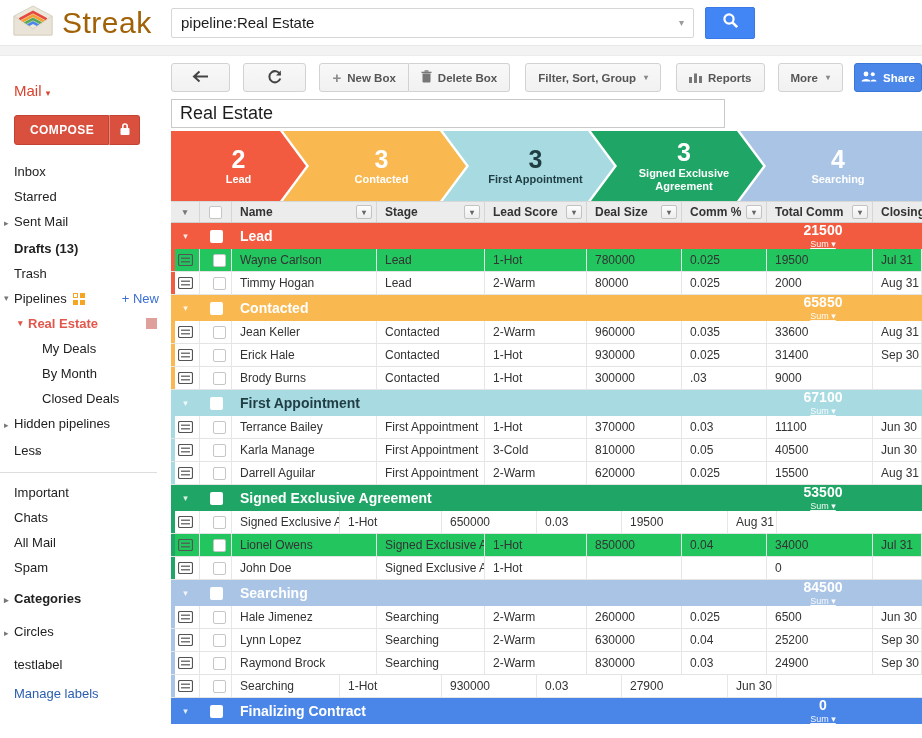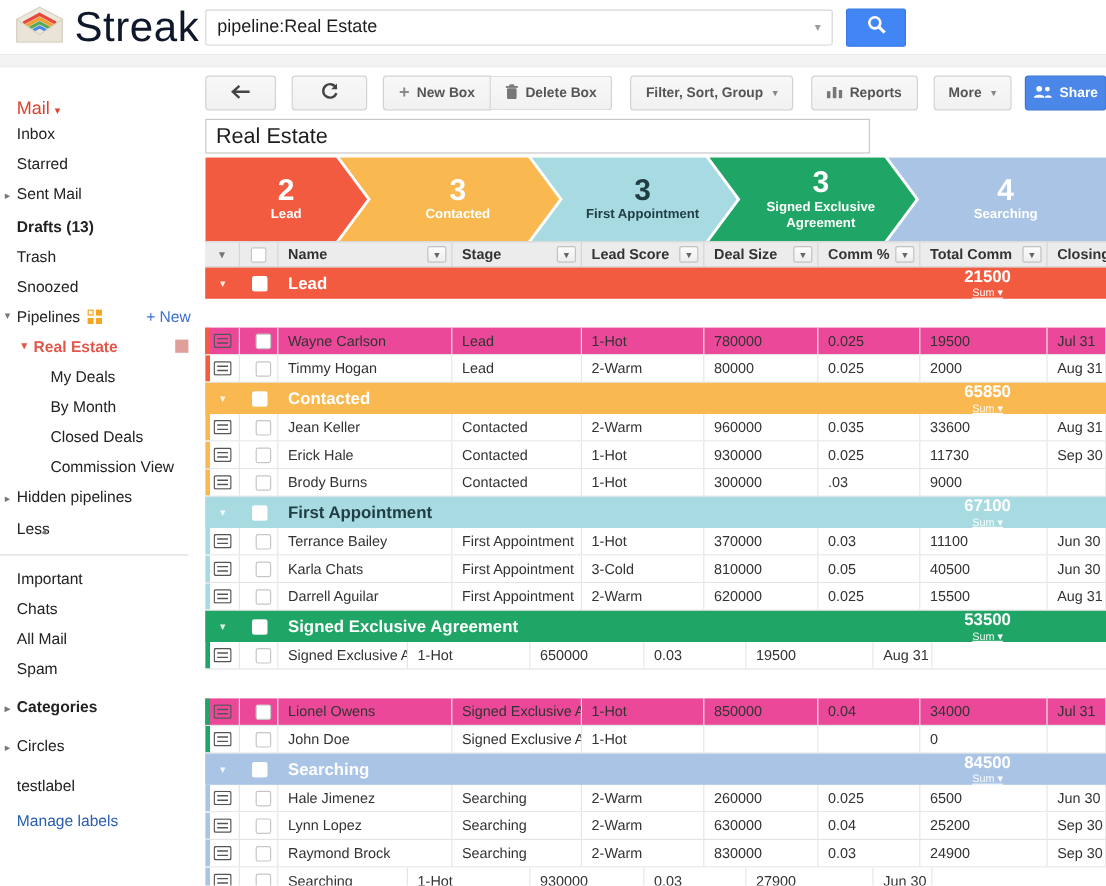--- a/index.html
+++ b/index.html
@@ -4,21 +4,21 @@
 <style>
   * { box-sizing: border-box; }
   html,body { margin:0; padding:0; }
   body {
     width:922px; height:738px; overflow:hidden; background:#fff;
     font-family:"Liberation Sans", sans-serif; color:#333;
   }
   
   .topbar { height:46px; display:flex; align-items:center; background:#fff; border-bottom:1px solid #e8e8e8; }
   .logo-area { width:171px; flex:0 0 171px; display:flex; align-items:center; gap:9px; padding-left:13px; }
-  .logo-text { font-size:35px; color:#0f172a; letter-spacing:.5px; }
+  .logo-text { font-size:30px; color:#a16207; letter-spacing:.5px; }
   .search-wrap { display:flex; align-items:center; }
   .search-box { width:523px; height:30px; border:1px solid #d6d6d6; border-radius:2px;
     display:flex; align-items:center; justify-content:space-between; padding:0 9px; font-size:15px; color:#1d1d1d; background:#fff;}
   .search-caret { color:#9a9a9a; font-size:10px; }
   .search-btn { width:50px; height:32px; margin-left:11px; background:#4285f4; border:1px solid #3b78e7;
     border-radius:2px; display:flex; align-items:center; justify-content:center; cursor:pointer; }
   .graystrip { height:10px; background:#f3f3f3; border-bottom:1px solid #ececec; }
   
   .main { display:flex; height:681px; }
   .sidebar { width:171px; flex:0 0 171px; padding-top:8px; font-size:13px; color:#222; }
@@ -99,21 +99,21 @@
   .grow { height:26px; display:flex; align-items:center; position:relative; cursor:pointer; }
   .gexp { width:29px; flex:0 0 29px; text-align:center; color:rgba(255,255,255,.85); font-size:9px; }
   .gcbwrap { width:32px; flex:0 0 32px; display:flex; justify-content:center; }
   .gcb { width:13px; height:13px; background:#fff; border:1px solid rgba(255,255,255,.55); border-radius:2px; cursor:pointer; }
   .gname { font-size:14px; font-weight:bold; margin-left:8px; color:#fff; white-space:nowrap; }
   .gsum { position:absolute; left:599px; width:106px; text-align:center; line-height:1; color:#fff; }
   .gsum .sumv { font-size:14px; font-weight:bold; display:block; }
   .gsum .suml { font-size:9px; text-decoration:underline; cursor:pointer; opacity:.95; }
   
   .trow { height:23px; display:flex; background:#fff; border-bottom:1px solid #e4e4e4; cursor:pointer; }
-  .trow.hl { background:#ec4899;margin-top:24px; }
+  .trow.hl { background:#22c55e; }
   .tcell { display:flex; align-items:center; padding-left:8px; border-right:1px solid #e6e6e6;
     overflow:hidden; white-space:nowrap; color:#333; }
   .tcell.cexp { padding-left:0; position:relative; justify-content:center; }
   .strip { position:absolute; left:0; top:0; bottom:0; width:4px; }
   .bicon { display:flex; align-items:center; }
 </style>
 </head>
 <body>
 
 <div class="topbar">
@@ -147,46 +147,55 @@
 </div>
 <div class="graystrip"></div>
 
 <div class="main">
 
   <div class="sidebar">
     <div class="mail-menu">
       <span>Mail</span>
       <span class="caret">▾</span>
     </div>
+    <div class="compose-row">
+      <div class="compose-btn">COMPOSE</div>
+      <div class="lock-btn">
+        <span>
+          <svg width="12" height="14" viewBox="0 0 12 14">
+            <rect x="1.5" y="6" width="9" height="7" rx="1" fill="#fff"></rect>
+            <path d="M3.8 6 V4.2 a2.2 2.2 0 0 1 4.4 0 V6" fill="none" stroke="#fff" stroke-width="1.6"></path>
+          </svg>
+        </span>
+      </div>
+    </div>
     <div class="sitem">Inbox</div>
     <div class="sitem">Starred</div>
     <div class="sitem caretpad"><span class="caret-r">▸</span><span>Sent Mail</span></div>
     <div class="sitem bold">Drafts (13)</div>
     <div class="sitem">Trash</div>
-    <div class="sitem">Snoozed</div>
     <div class="sitem pipelines-row caretpad">
       <span class="caret-d">▾</span>
       <span>Pipelines</span>
       <span class="grid-icon">
           <i class="hollow"></i>
           <i></i>
           <i></i>
           <i></i>
         </span>
       <span class="new-link">+ New</span>
     </div>
     <div class="sitem re-row indent1">
       <span class="caret-d">▾</span>
       <span>Real Estate</span>
       <span class="re-swatch"></span>
     </div>
     <div class="sitem indent2">My Deals</div>
     <div class="sitem indent2">By Month</div>
     <div class="sitem indent2">Closed Deals</div>
-    <div class="sitem indent2">Commission View</div>
     <div class="sitem caretpad"><span class="caret-r">▸</span><span>Hidden pipelines</span></div>
     <div class="sitem"><span>Less</span> <span class="caret-u">▴</span></div>
     <div class="side-divider"></div>
     <div class="sitem">Important</div>
     <div class="sitem">Chats</div>
     <div class="sitem">All Mail</div>
     <div class="sitem">Spam</div>
     <div class="sitem bold caretpad" style="margin-top:6px"><span class="caret-r">▸</span><span>Categories</span></div>
     <div class="sitem caretpad" style="margin-top:6px"><span class="caret-r">▸</span><span>Circles</span></div>
     <div class="sitem" style="margin-top:6px">testlabel</div>
@@ -414,21 +423,21 @@
               </span>
             </div>
             <div class="tcell ccheck" style="justify-content:center">
               <span class="cb"></span>
             </div>
             <div class="tcell cname">Erick Hale</div>
             <div class="tcell cstage">Contacted</div>
             <div class="tcell cscore">1-Hot</div>
             <div class="tcell csize">930000</div>
             <div class="tcell ccomm">0.025</div>
-            <div class="tcell ctotal">11730</div>
+            <div class="tcell ctotal">31400</div>
             <div class="tcell cclose">Sep 30</div>
           </div>
           <div class="trow">
             <div class="tcell cexp">
               <span class="strip" style="background:#f9b850"></span>
               <span class="bicon">
                 <svg width="15" height="12" viewBox="0 0 15 12">
                   <rect x="0.5" y="0.5" width="14" height="11" rx="1.5" fill="none" stroke="#555" stroke-width="1.2"></rect>
                   <line x1="3" y1="4.2" x2="12" y2="4.2" stroke="#555" stroke-width="1.2"></line>
                   <line x1="3" y1="7.8" x2="12" y2="7.8" stroke="#555" stroke-width="1.2"></line>
@@ -483,21 +492,21 @@
                 <svg width="15" height="12" viewBox="0 0 15 12">
                   <rect x="0.5" y="0.5" width="14" height="11" rx="1.5" fill="none" stroke="#555" stroke-width="1.2"></rect>
                   <line x1="3" y1="4.2" x2="12" y2="4.2" stroke="#555" stroke-width="1.2"></line>
                   <line x1="3" y1="7.8" x2="12" y2="7.8" stroke="#555" stroke-width="1.2"></line>
                 </svg>
               </span>
             </div>
             <div class="tcell ccheck" style="justify-content:center">
               <span class="cb"></span>
             </div>
-            <div class="tcell cname">Karla Chats</div>
+            <div class="tcell cname">Karla Manage</div>
             <div class="tcell cstage">First Appointment</div>
             <div class="tcell cscore">3-Cold</div>
             <div class="tcell csize">810000</div>
             <div class="tcell ccomm">0.05</div>
             <div class="tcell ctotal">40500</div>
             <div class="tcell cclose">Jun 30</div>
           </div>
           <div class="trow">
             <div class="tcell cexp">
               <span class="strip" style="background:#a7dae1"></span>

